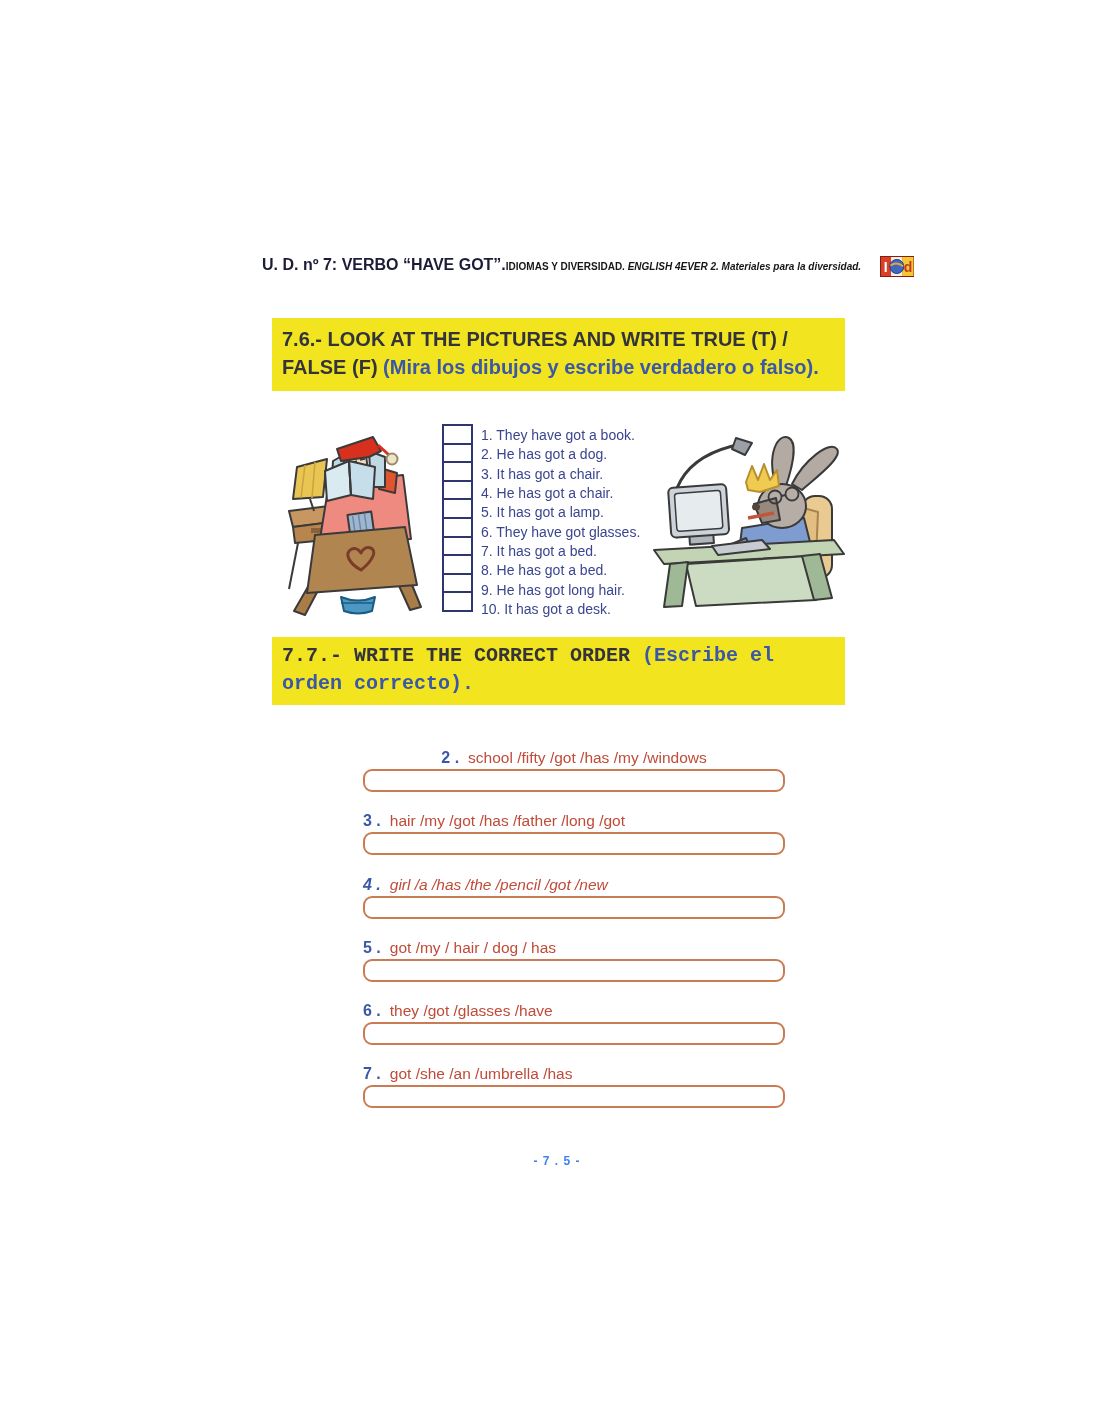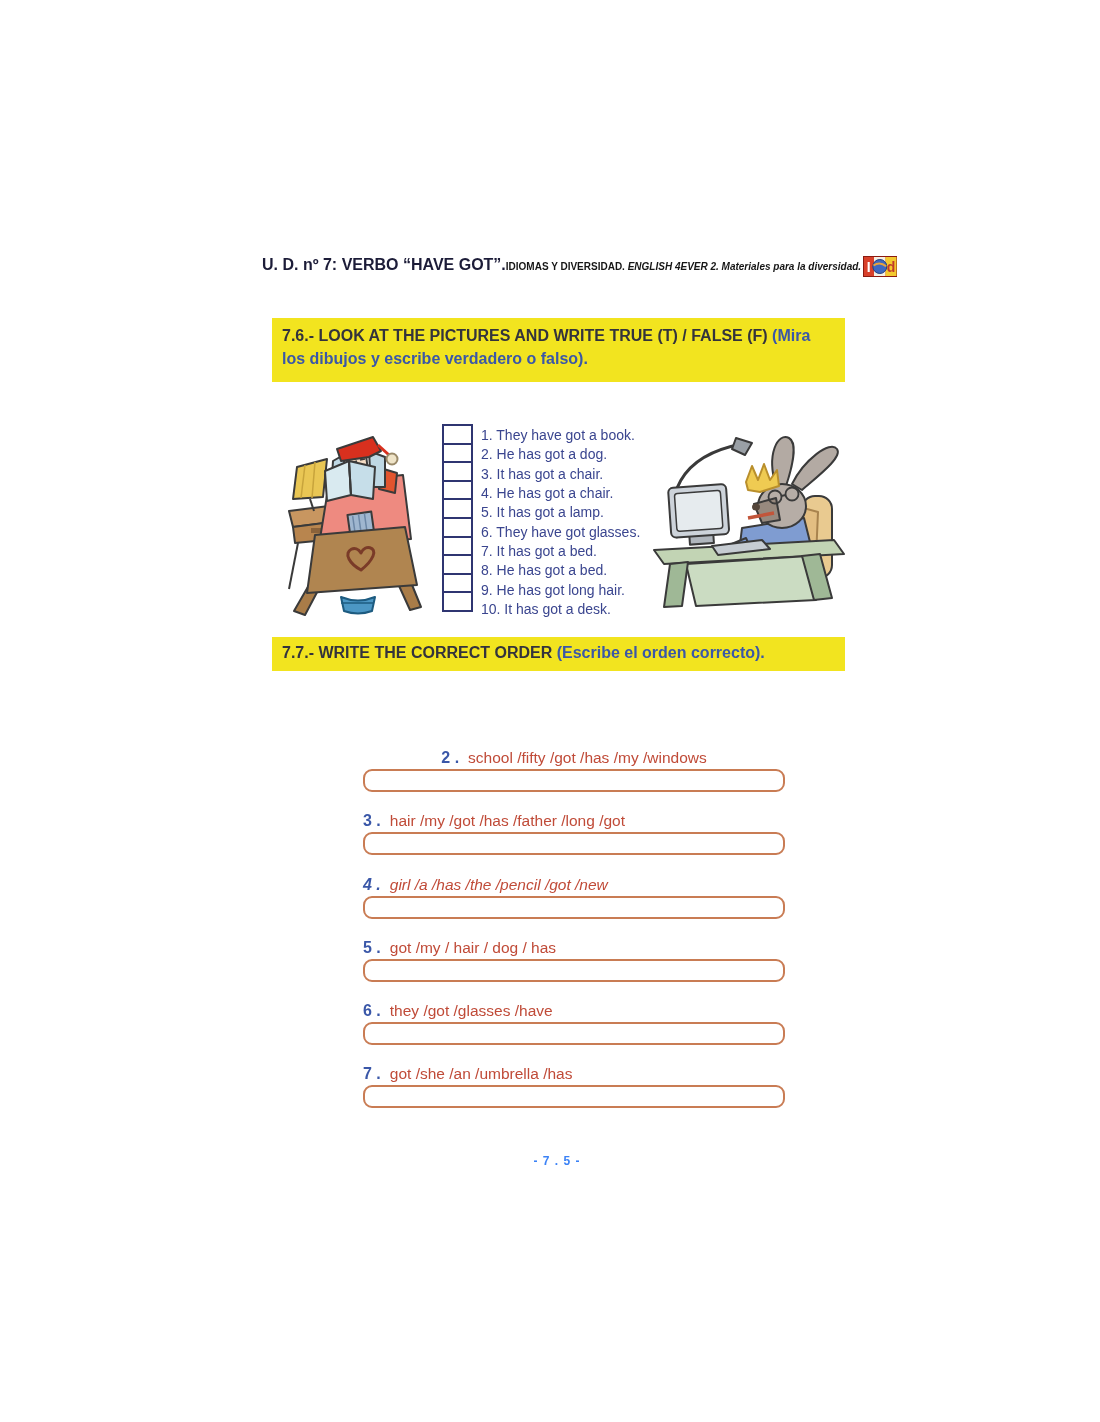--- a/index.html
+++ b/index.html
@@ -8,33 +8,33 @@
     font-family:"Liberation Sans", sans-serif; overflow:hidden;
   }
 
   
   .hdr {
     position:absolute; left:262px; top:256px; width:590px;
     display:flex; justify-content:space-between; align-items:flex-start;
     font-weight:bold;
   }
   .hdr-left { font-size:16px; color:#1c1c38; white-space:nowrap; }
-  .hdr-right { display:flex; align-items:center; gap:2px; }
+  .hdr-right { display:flex; align-items:center; gap:19px; }
   .hdr-right-text { font-size:10px; color:#161616; white-space:nowrap; }
   .hdr-right-text .it { font-style:italic; }
 
   
   .banner {
     position:absolute; left:272px; width:573px; box-sizing:border-box;
     background:#F2E41F; padding:7px 10px 9px 10px;
-    font-weight:bold; font-size:16px; line-height:1.42; color:#33333C;
+    font-weight:bold; font-size:20px; line-height:1.42; color:#33333C;
   }
   .banner .es { color:#3A57A8; }
   #banner76 { top:318px; min-height:64px; }
-  #banner77 { top:637px; padding-top:5px; padding-bottom:6px; }
+  #banner77 { top:637px; padding-top:5px; padding-bottom:6px;font-family:Liberation Mono, monospace; }
 
   
   .tf-col {
     position:absolute; left:442px; top:424px; width:31px;
     border:2.5px solid #2F3571; box-sizing:border-box; background:#fff;
   }
   .tf-cell { height:16.6px; background:#fff; border-bottom:2.5px solid #2F3571; }
   .tf-cell:last-child { border-bottom:none; }
 
   

